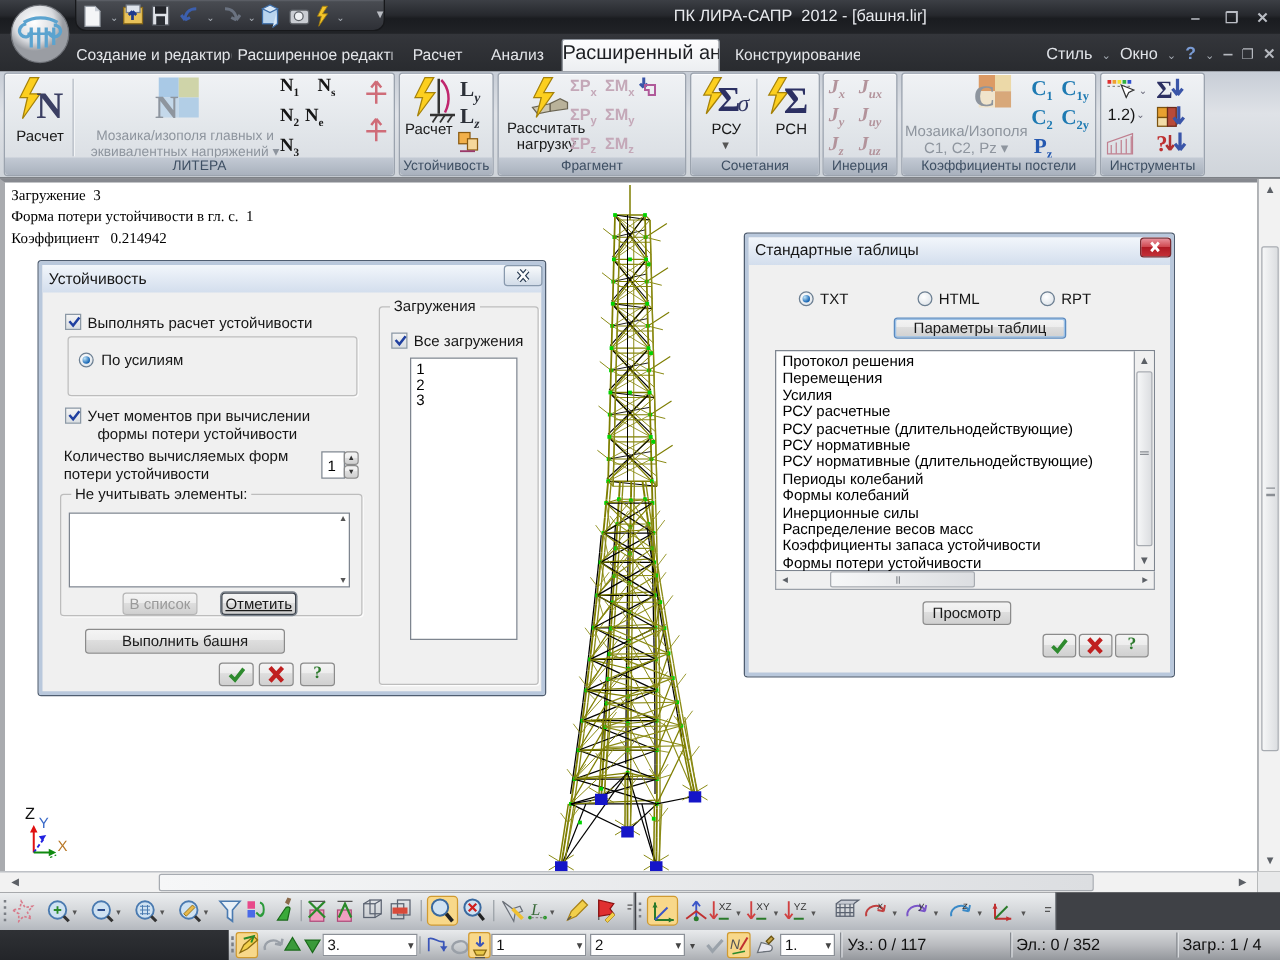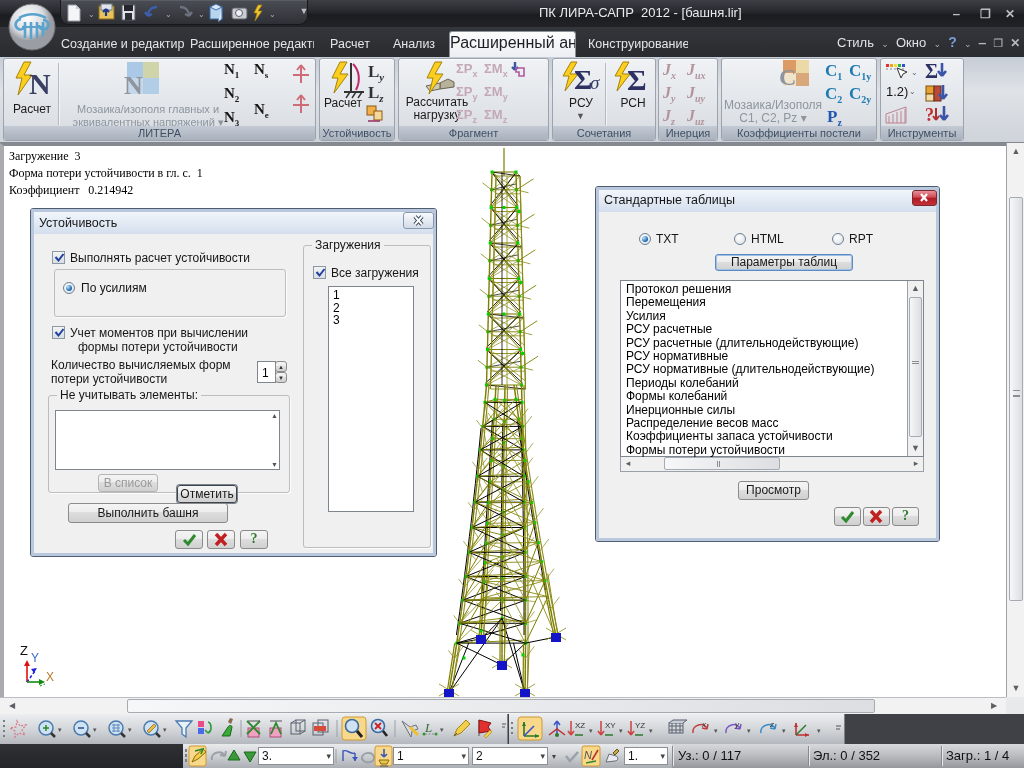--- a/index.html
+++ b/index.html
@@ -129,21 +129,21 @@
       <rect x="3" y="1" width="16" height="16" fill="#a9c9e6"></rect>
         <rect x="19" y="1" width="16" height="16" fill="#cfd4a9"></rect>
       <rect x="3" y="17" width="16" height="16" fill="#c4d8ea"></rect>
         <rect x="19" y="17" width="16" height="16" fill="#b2cee6"></rect>
       <text x="0" y="33" font-family="'Liberation Serif',serif" font-size="26" font-weight="bold" fill="#8e959e">N</text>
     </svg>
     <div class="bigbtn graytxt" style="left:66px;top:44px;width:156px;font-size:11px;white-space:nowrap;">Мозаика/изополя главных и<br>эквивалентных напряжений ▾</div>
     <div class="lbl graytxt" style="left:220px;top:2px;font-family:'Liberation Serif',serif;font-weight:bold;font-size:15px;text-align:right;">N<sub style="font-size:9px">1</sub></div>
     <div class="lbl graytxt" style="left:250px;top:2px;font-family:'Liberation Serif',serif;font-weight:bold;font-size:15px;">N<sub style="font-size:9px">s</sub></div>
     <div class="lbl graytxt" style="left:220px;top:26px;font-family:'Liberation Serif',serif;font-weight:bold;font-size:15px;">N<sub style="font-size:9px">2</sub></div>
-    <div class="lbl graytxt" style="left:250px;top:26px;font-family:'Liberation Serif',serif;font-weight:bold;font-size:15px;margin-top:16px;">N<sub style="font-size:9px">e</sub></div>
+    <div class="lbl graytxt" style="left:240px;top:26px;font-family:'Liberation Serif',serif;font-weight:bold;font-size:15px;">N<sub style="font-size:9px">e</sub></div>
     <div class="lbl graytxt" style="left:220px;top:50px;font-family:'Liberation Serif',serif;font-weight:bold;font-size:15px;">N<sub style="font-size:9px">3</sub></div>
     <svg class="abs" style="left:284px;top:0px" width="26" height="62" viewBox="0 0 26 62">
       <g stroke="#cf6c78" stroke-width="2" fill="none">
         <path d="M13 24V6m0 0l-4 5m4-5l4 5M5 16h16"></path>
         <path d="M13 54V36m0 0l-4 5m4-5l4 5M5 46h16"></path>
       </g>
     </svg>
     <div class="rlabel">ЛИТЕРА</div>
   </div>
 
@@ -1127,21 +1127,21 @@
     <div class="btn" style="left:244px;top:152px;width:12px;height:11px;font-size:6px;line-height:10px;color:#333;">▲</div>
     <div class="btn" style="left:244px;top:163px;width:12px;height:11px;font-size:6px;line-height:10px;color:#333;">▼</div>
     <div class="gbox" style="left:17px;top:186px;width:242px;height:98px;">
         <div class="glab">Не учитывать элементы:</div>
       </div>
     <div class="white" style="left:24px;top:201px;width:225px;height:60px;">
       <div style="position:absolute;right:1px;top:1px;font-size:7px;color:#555;">▲</div>
       <div style="position:absolute;right:1px;bottom:1px;font-size:7px;color:#555;">▼</div>
     </div>
     <div class="btn dis" style="left:67px;top:265px;width:60px;height:18px;line-height:16px;">В список</div>
-    <div class="btn def" style="left:146px;top:276px;width:60px;height:18px;line-height:16px;">Отметить</div>
+    <div class="btn def" style="left:146px;top:265px;width:60px;height:18px;line-height:16px;text-decoration:underline;">Отметить</div>
     <div class="btn" style="left:37px;top:294px;width:160px;height:20px;line-height:18px;">Выполнить башня</div>
     <div class="btn" style="left:144px;top:321px;width:28px;height:19px;"><svg width="26" height="17" viewBox="0 0 26 17">
           <path d="M8 9l4 4 7-9" stroke="#2e8a2e" stroke-width="3" fill="none"></path>
         </svg></div>
     <div class="btn" style="left:176px;top:321px;width:28px;height:19px;"><svg width="26" height="17" viewBox="0 0 26 17">
           <path d="M8 3l10 11m0-11L8 14" stroke="#c02020" stroke-width="3.4" fill="none"></path>
         </svg></div>
     <div class="btn" style="left:209px;top:321px;width:28px;height:19px;"><span style="color:#2e7a2e;font-weight:bold;font-size:14px;font-family:'Liberation Serif',serif;">?</span></div>
 
     <div class="gbox" style="left:272px;top:36px;width:128px;height:303px;">

